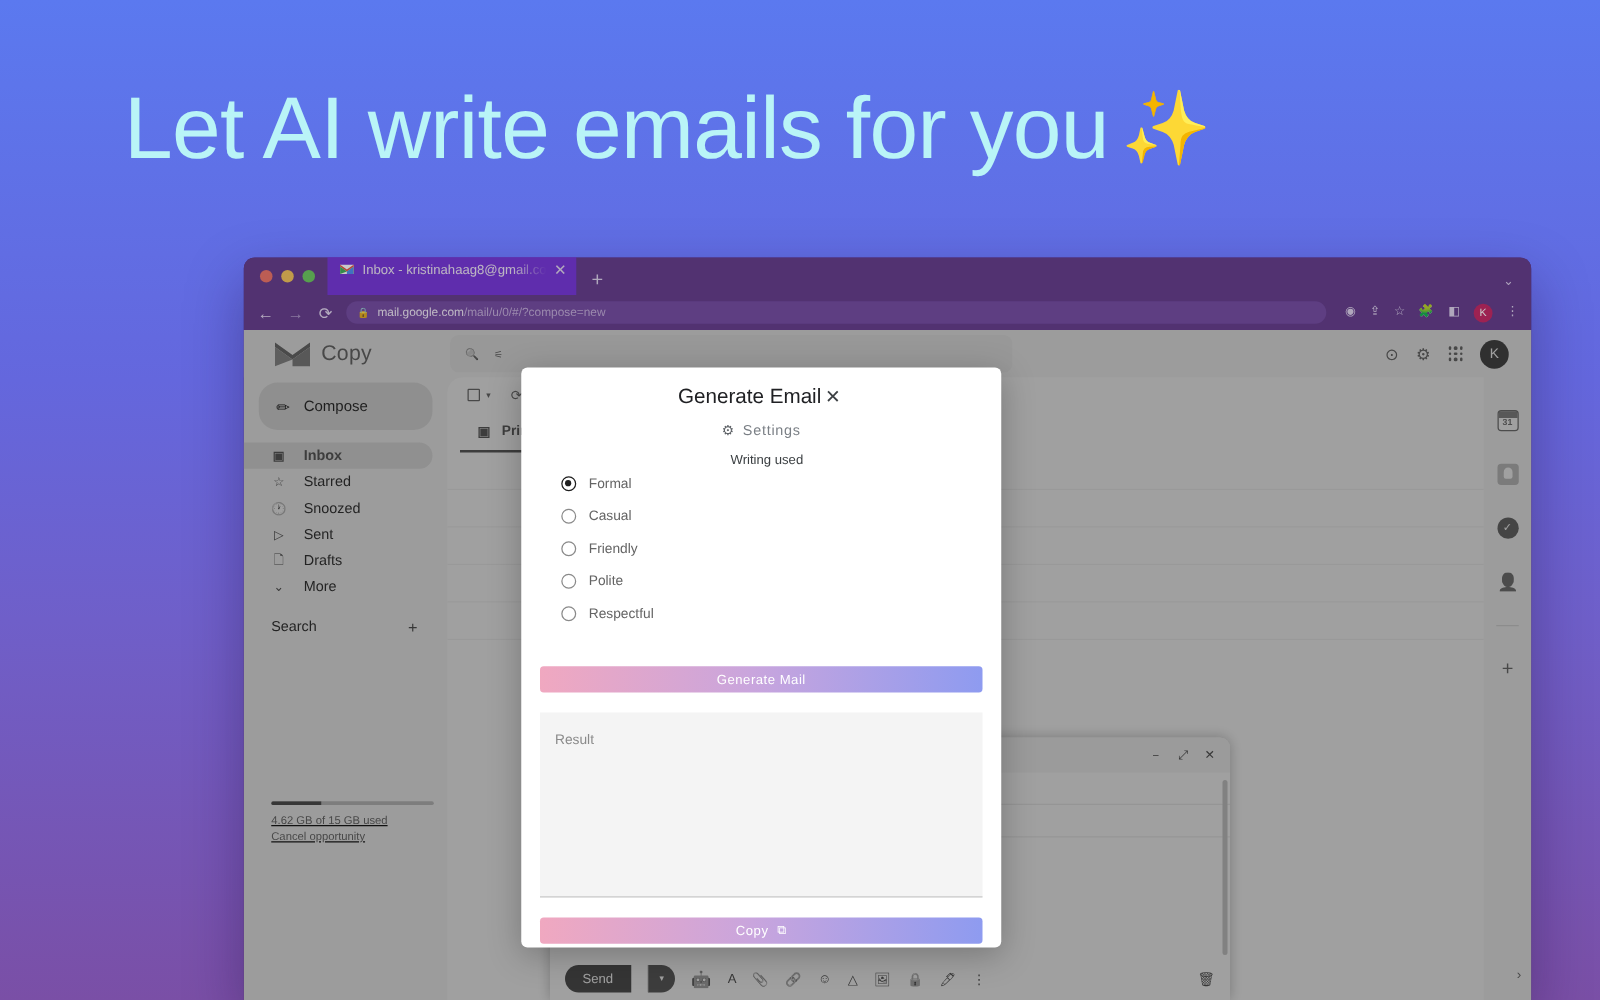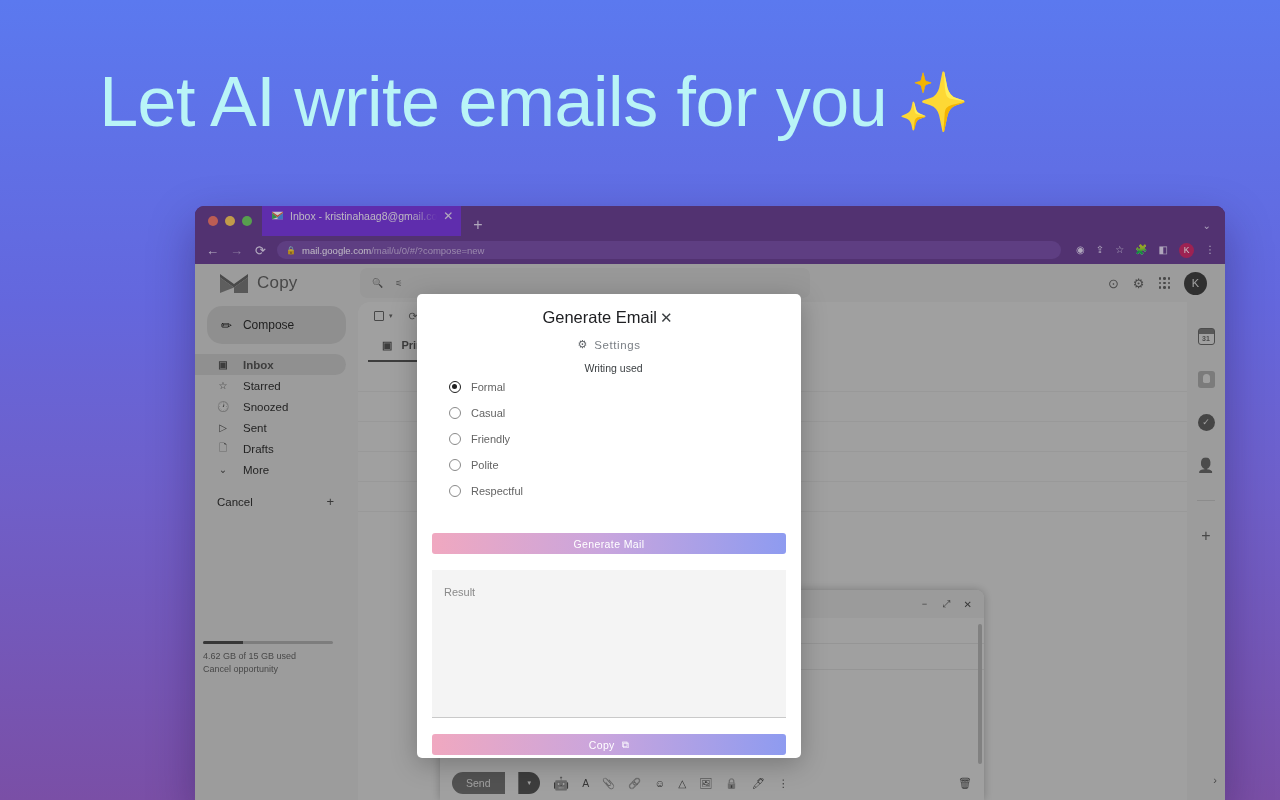--- a/index.html
+++ b/index.html
@@ -152,21 +152,21 @@
     font-size: 11.5px; color: #202124;
   }
   .nav-item .nicon { font-size: 10px; width: 12px; text-align: center; color: #444746; }
   .nav-item.sel { background: #d3e3fd; font-weight: bold; color: #0b57d0; }
   .nav-item.sel .nicon { color: #0b57d0; }
   .labels-row {
     display: flex; align-items: center; justify-content: space-between;
     padding: 14px 24px 0 22px; font-size: 11.5px; color: #202124;
   }
   .labels-row .plus { font-size: 13px; color: #444746; }
-  .storage { position: absolute; left: 8px; bottom: 124px; width: 130px; }
+  .storage { position: absolute; left: 22px; bottom: 124px; width: 130px; text-decoration: underline; }
   .storage .bar { height: 3px; background: #c0c0c0; border-radius: 2px; overflow: hidden; }
   .storage .bar i { display: block; height: 3px; width: 31%; background: #444; }
   .storage .txt { font-size: 9px; color: #5f6368; margin-top: 6px; line-height: 1.45; }
 
   .gm-list { flex: 1 1 auto; background: #fff; border-radius: 12px 0 0 0; position: relative; }
   .list-toolbar { height: 28px; display: flex; align-items: center; gap: 16px; padding: 0 16px; }
   .list-toolbar .cb { width: 10px; height: 10px; border: 1.3px solid #5f6368; border-radius: 1px; }
   .list-toolbar .tri { font-size: 7px; color: #5f6368; margin-left: -11px; }
   .list-toolbar .ic { font-size: 11px; color: #5f6368; }
   .tabs-row { display: flex; gap: 0; padding: 0 10px; height: 32px; }
@@ -190,21 +190,21 @@
     position: absolute; left: 245px; bottom: 0;
     width: 544px; height: 210px;
     background: #fff;
     border-radius: 8px 8px 0 0;
     box-shadow: 0 0 10px rgba(0,0,0,.28);
     overflow: hidden;
   }
   .cw-head { height: 28px; background: #f2f6fc; display: flex; align-items: center; justify-content: flex-end; gap: 13px; padding-right: 12px; font-size: 10px; color: #444746; }
   .cw-field { height: 26px; border-bottom: 1px solid #ebebeb; }
   .cw-foot { position: absolute; left: 0; right: 0; bottom: 0; height: 34px; display: flex; align-items: center; padding: 0 12px; gap: 13px; }
-  .send-btn { height: 22px; background: #737373; color: #fff; border-radius: 11px 0 0 11px; font-size: 10.5px; display: flex; align-items: center; padding: 0 14px; }
+  .send-btn { height: 22px; background: #404040; color: #fff; border-radius: 11px 0 0 11px; font-size: 10.5px; display: flex; align-items: center; padding: 0 14px; }
   .send-caret { height: 22px; background: #0b57d0; color: #fff; border-radius: 0 11px 11px 0; font-size: 7px; display: flex; align-items: center; padding: 0 9px; border-left: 1px solid #5b8ae0; }
   .cw-foot .fi { font-size: 10.5px; color: #444746; }
   .cw-foot .robot { font-size: 13px; }
   .cw-foot .trash { margin-left: auto; font-size: 11px; color: #444746; }
   .cw-scroll { position: absolute; right: 2px; top: 34px; width: 4px; height: 140px; background: #c7c7c7; border-radius: 2px; }
 
   
   .scrim { position: absolute; inset: 0; background: rgba(60,60,60,.28); }
   .modal {
     position: absolute;
@@ -375,21 +375,21 @@
         </div>
         <div class="nav-item">
           <span class="nicon">🗋</span>
           <span>Drafts</span>
         </div>
         <div class="nav-item">
           <span class="nicon">⌄</span>
           <span>More</span>
         </div>
         <div class="labels-row">
-          <span>Cancel</span>
+          <span>Search</span>
           <span class="plus">+</span>
         </div>
         <div class="storage">
           <div class="bar">
               <i></i>
             </div>
           <div class="txt">
             <div>4.62 GB of 15 GB used</div>
             <div>Cancel opportunity</div>
           </div>

